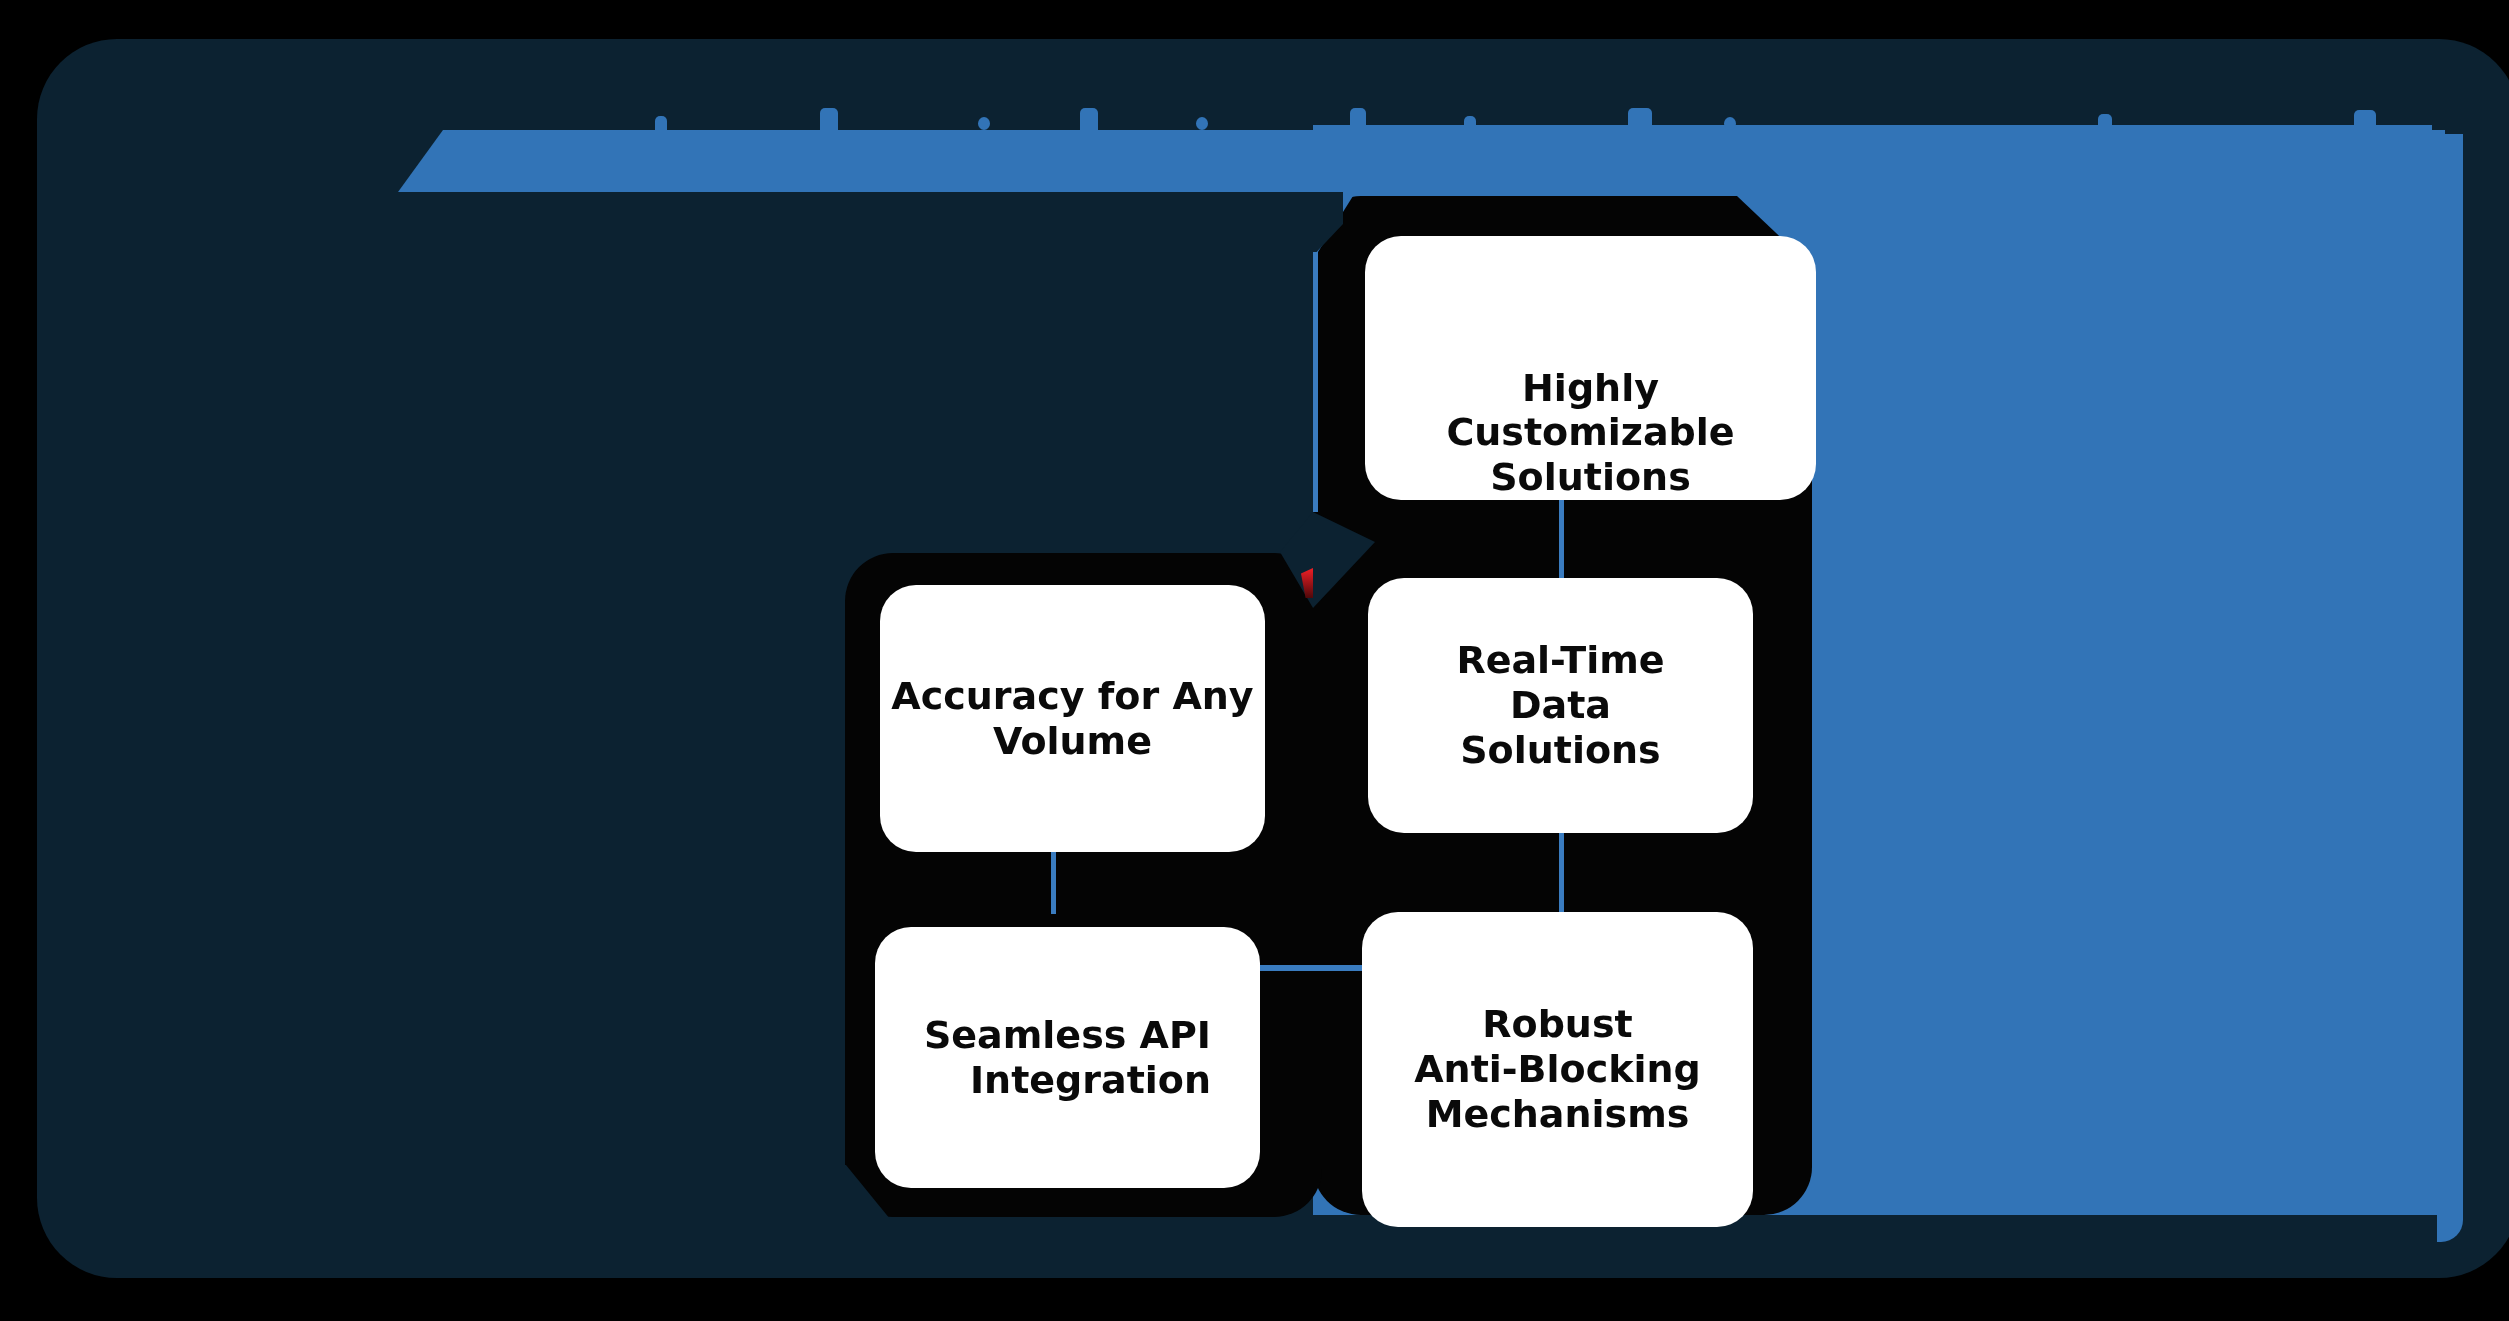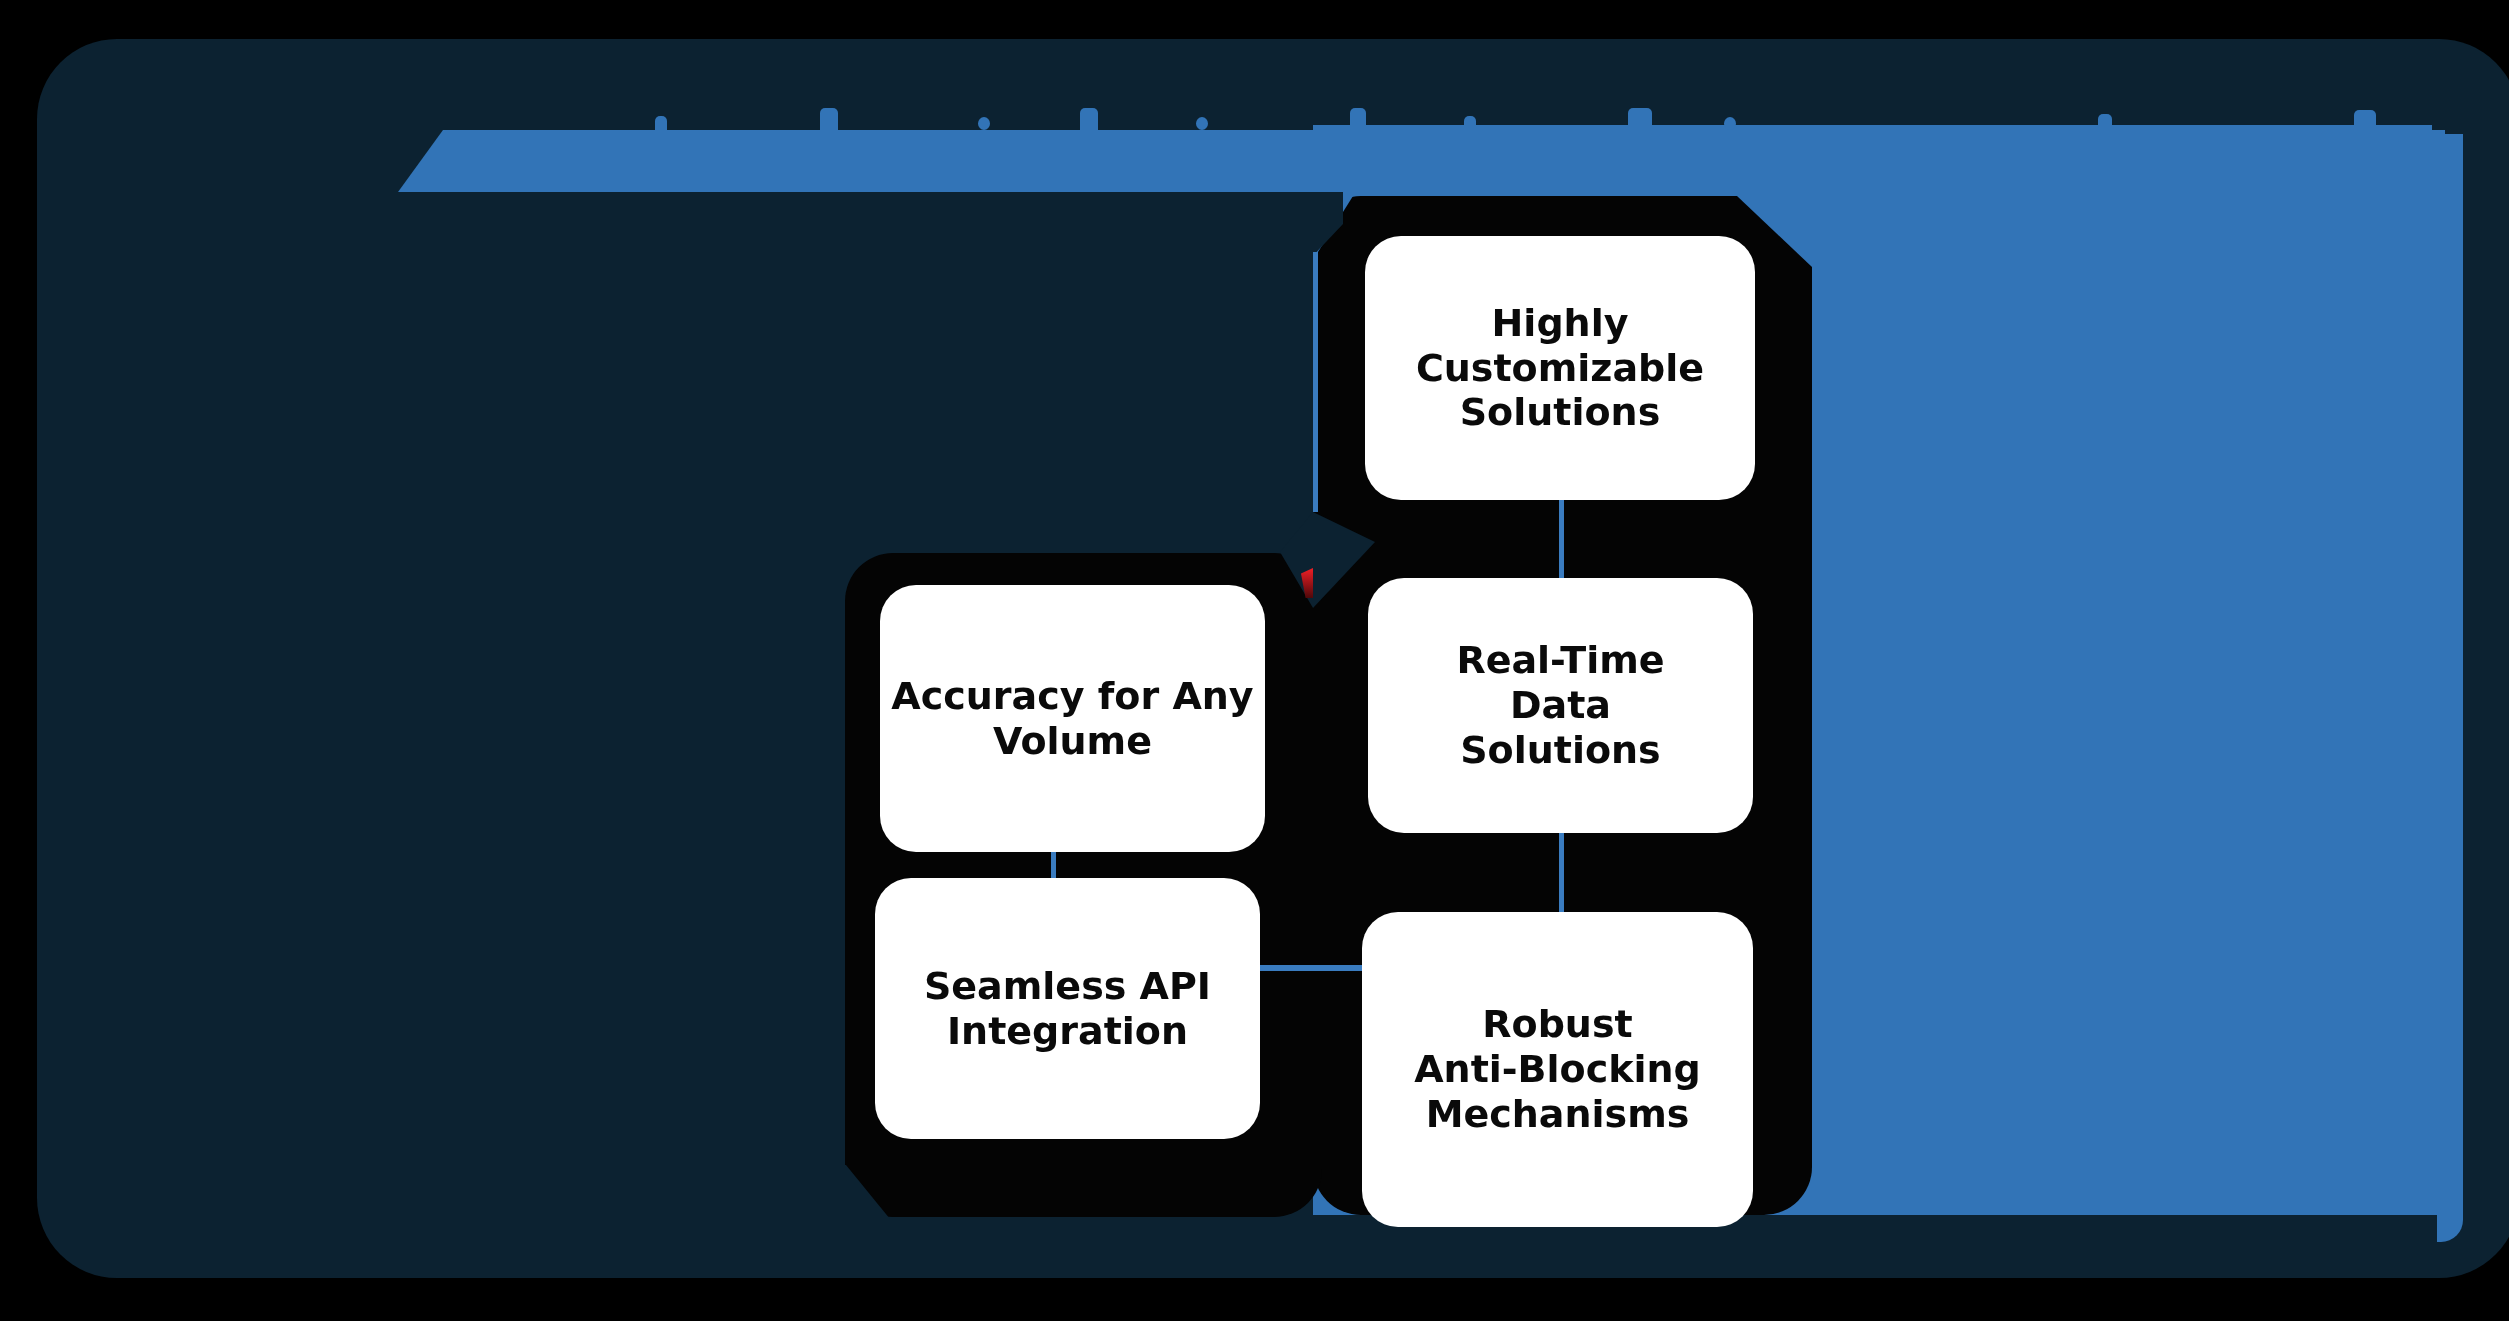--- a/index.html
+++ b/index.html
@@ -40,25 +40,25 @@
                 background:linear-gradient(200deg,var(--accent-red),var(--accent-red-dark));
                 clip-path:polygon(28% 0,100% 100%,0 100%);}
   .conn{background:var(--connector-blue);}
   .conn-v1{left:1559px;top:498px;width:5px;height:82px;}
   .conn-v2{left:1559px;top:831px;width:5px;height:83px;}
   .conn-v3{left:1051px;top:850px;width:5px;height:64px;}
   .conn-h1{left:1257px;top:965px;width:106px;height:6px;}
   .fbox{background:var(--box-bg);border-radius:36px;display:flex;align-items:center;justify-content:center;
         text-align:center;color:var(--box-text);font-weight:700;font-size:38px;line-height:1.18;
         white-space:pre-line;padding:0 6px;box-sizing:border-box;}
-  .fbox-1{left:1365px;top:236px;width:390px;height:264px;}
+  .fbox-1{left:1365px;top:236px;width:451px;height:264px;align-items:flex-end;}
   .fbox-2{left:1368px;top:578px;width:385px;height:255px;}
   .fbox-3{left:1362px;top:912px;width:391px;height:315px;}
   .fbox-4{left:880px;top:585px;width:385px;height:267px;}
-  .fbox-5{left:875px;top:878px;width:385px;height:261px;}
+  .fbox-5{left:875px;top:927px;width:385px;height:261px;text-align:right;}
 </style>
 </head>
 <body>
 
 <div class="stage">
 
   <div class="abs card"></div>
 
   <div class="abs panel"></div>
   <div class="abs panel-step"></div>

